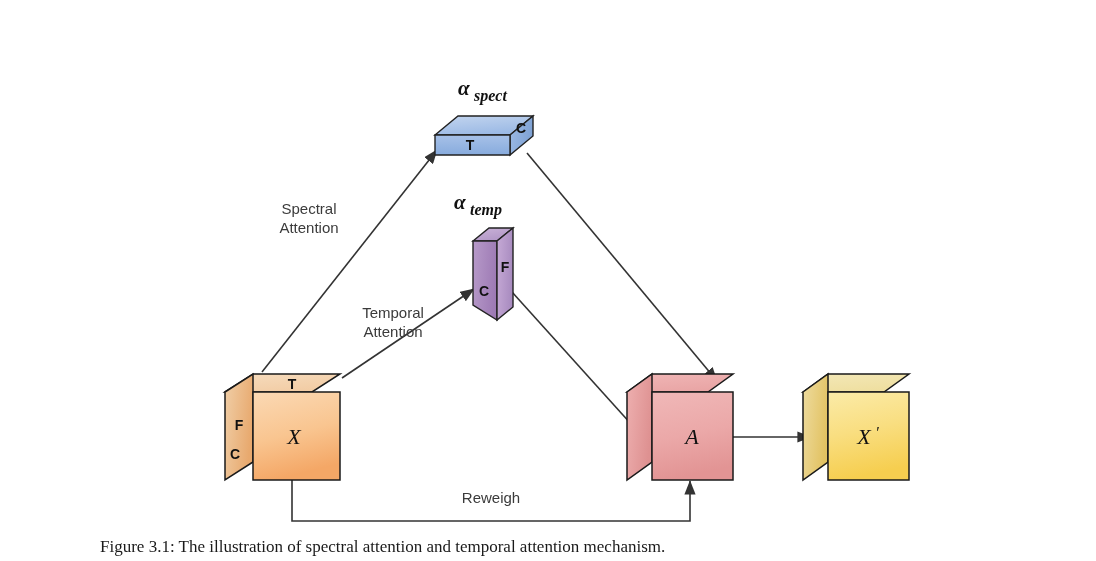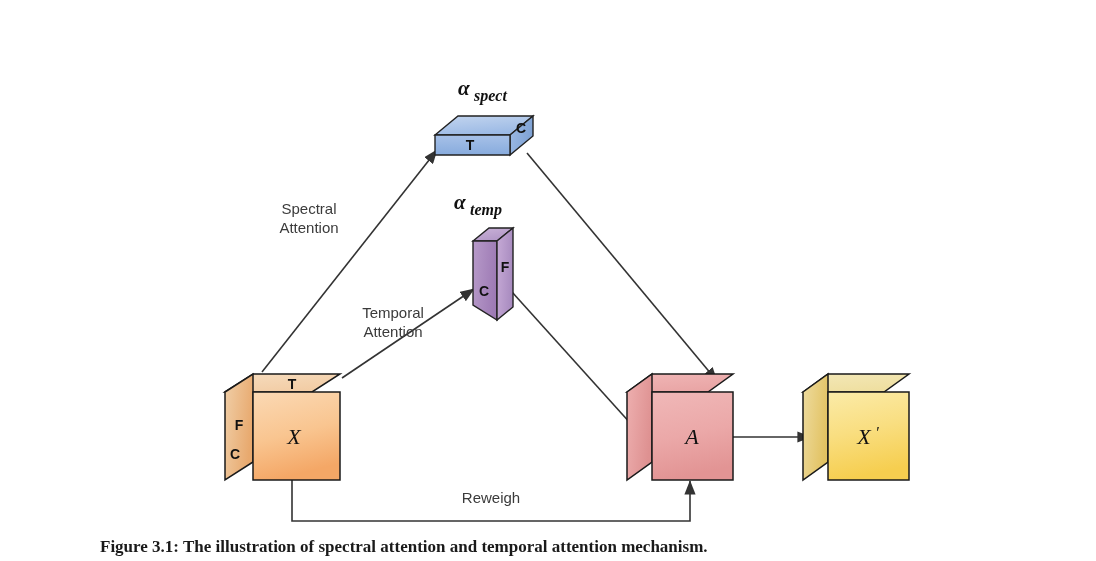--- a/index.html
+++ b/index.html
@@ -51,21 +51,20 @@
   .caption-text {
     position: absolute;
     left: 100px;
     top: 537px;
     width: 900px;
     font-family: "Liberation Serif", serif;
     font-size: 17px;
     color: #1a1a1a;
     white-space: nowrap;
     overflow: hidden;
-    font-weight: bold;
   }
 </style>
 </head>
 <body>
 
 <div id="canvas">
 
 <svg id="diagram" viewBox="0 0 1096 561">
   <defs>
     <marker id="arrowhead" markerWidth="9" markerHeight="7" refX="8.5" refY="3.5" orient="auto" markerUnits="strokeWidth">

